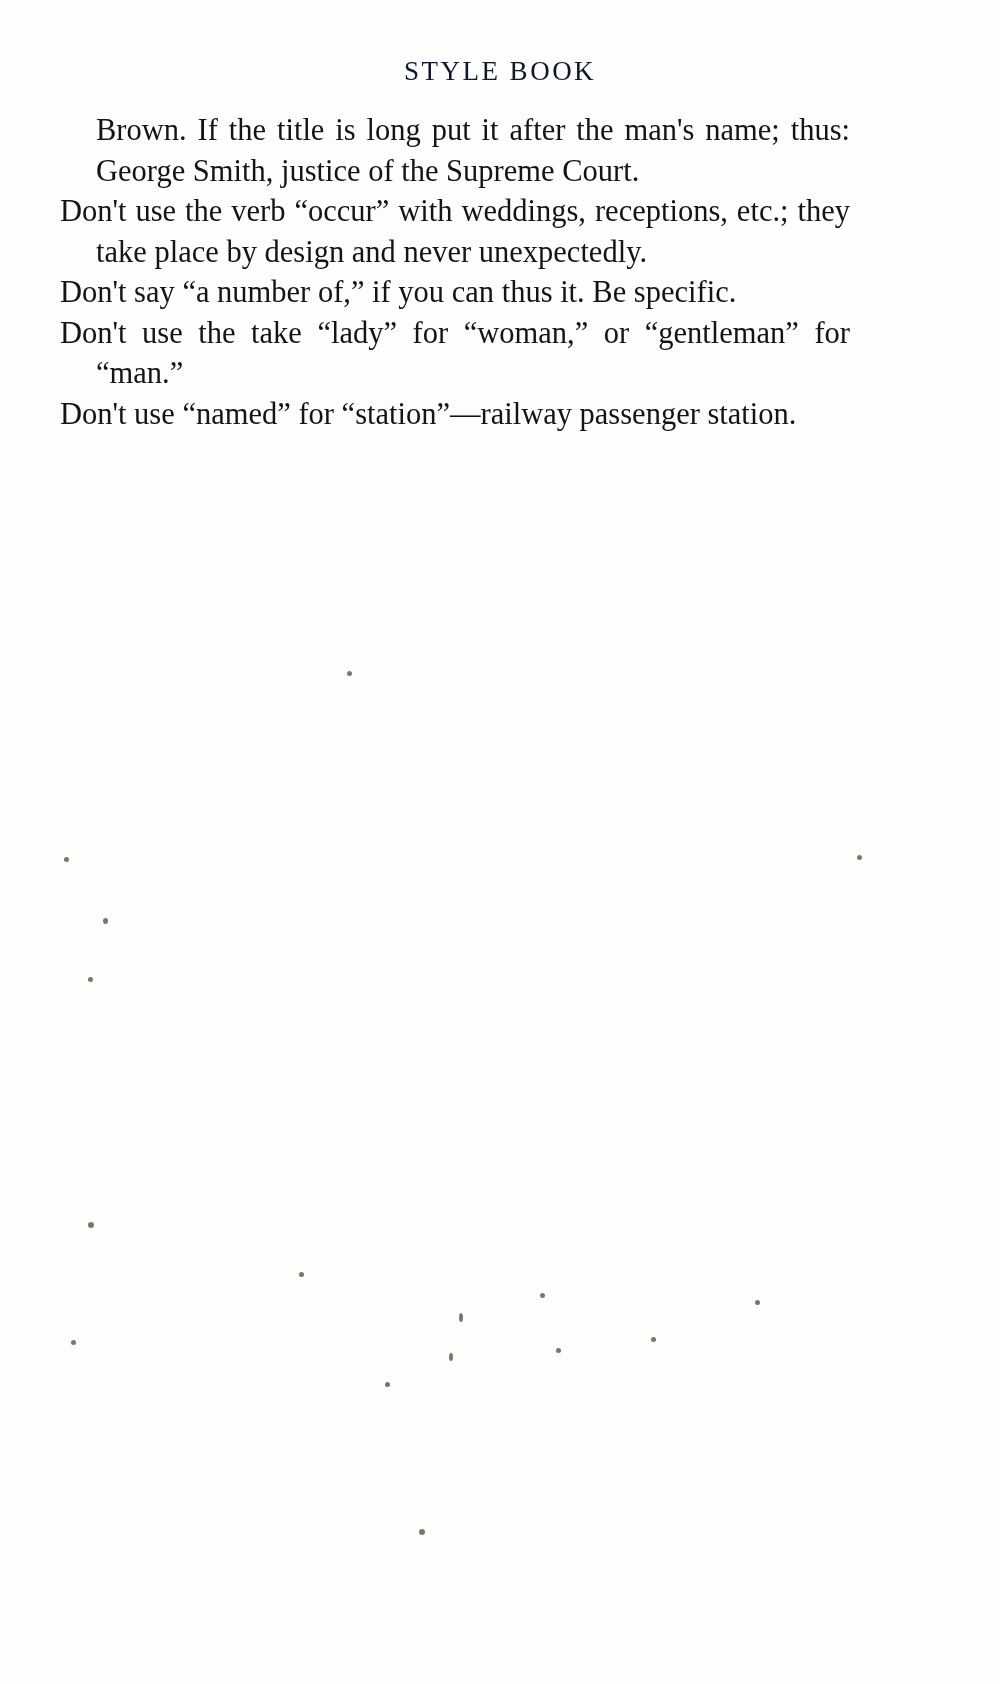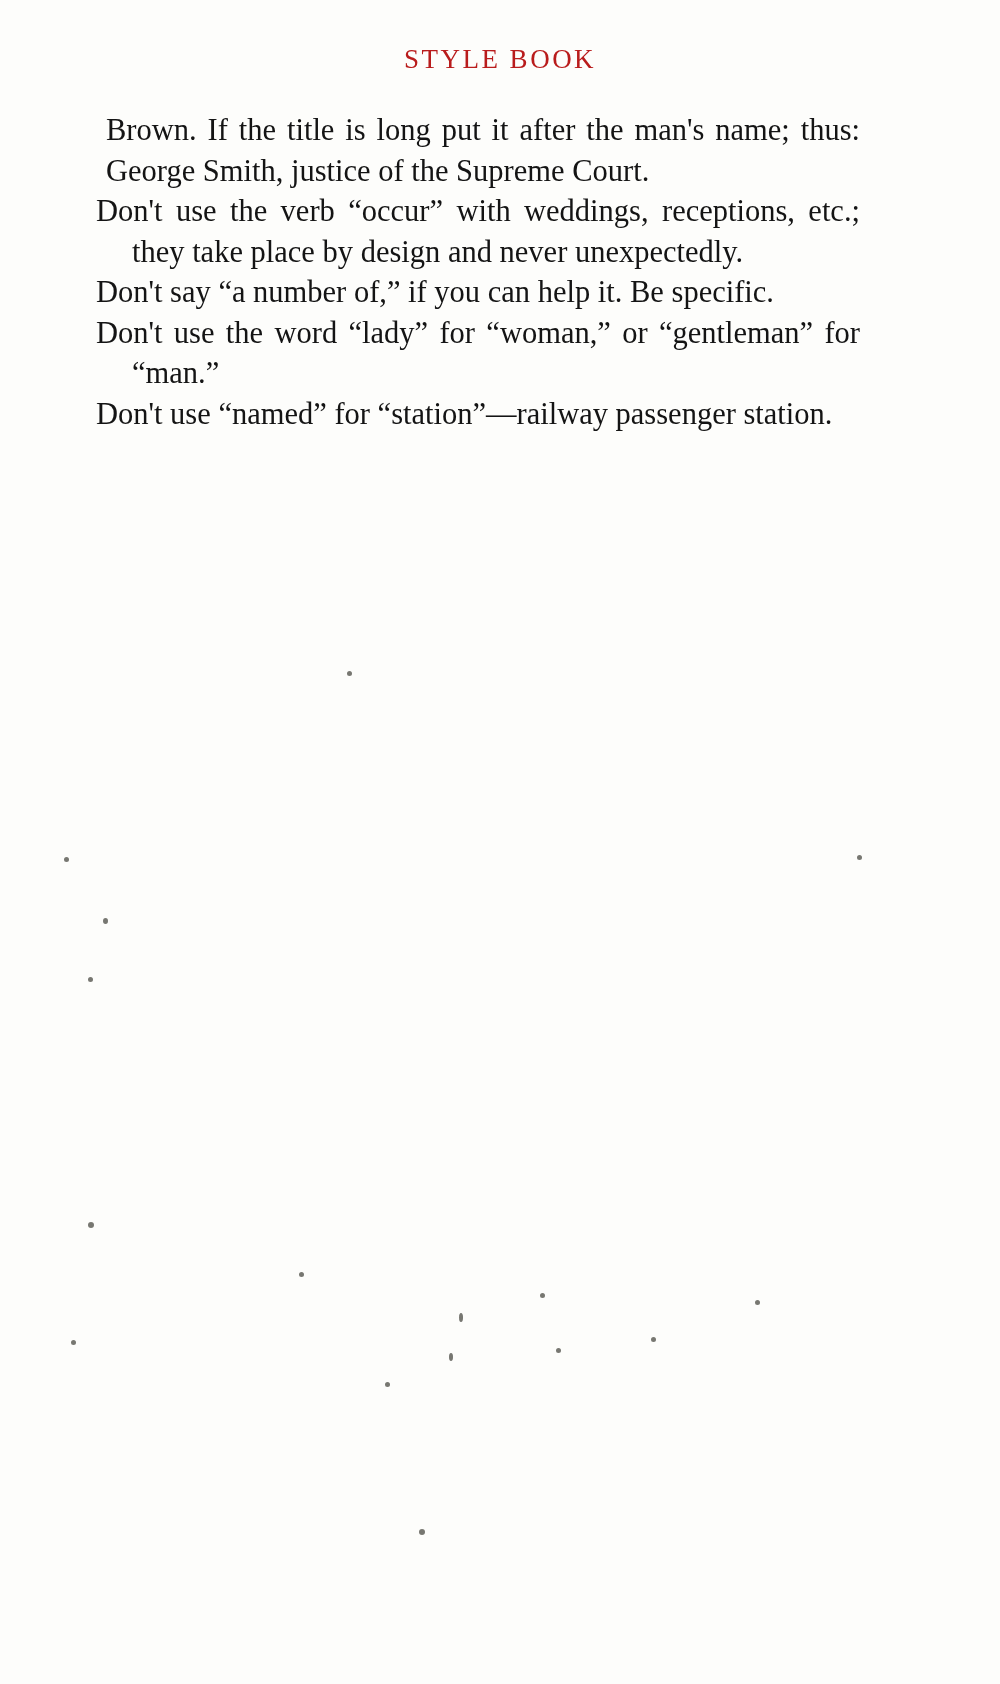--- a/index.html
+++ b/index.html
@@ -15,47 +15,46 @@
     color: #111111;
     overflow: hidden;
   }
   .page {
     position: absolute;
     inset: 0;
     background: #fdfdfb;
   }
   .running-head {
     position: absolute;
-    top: 44px;
+    top: 56px;
     left: 0;
     width: 100%;
     text-align: center;
     font-size: 27px;
     letter-spacing: 2.5px;
     font-family: "Liberation Serif", serif;
-    color: #b91c1c;
+    color: #0f172a;
   }
   .body-text {
     position: absolute;
     top: 110px;
-    left: 70px;
+    left: 60px;
     width: 790px;
   }
   .para {
     font-size: 30.5px;
     line-height: 40.5px;
     text-align: justify;
     text-justify: inter-word;
     color: #141414;
     margin: 0 0 0 0;
   }
   .para.hanging {
     padding-left: 36px;
     text-indent: -36px;
-    margin-left: 26px;
   }
   .para.cont {
     padding-left: 36px;
     text-indent: 0;
   }
   .speck {
     position: absolute;
     background: #4a4a43;
     border-radius: 50%;
     opacity: .75;
@@ -67,23 +66,23 @@
 <div class="page">
 
   <div class="running-head">STYLE  BOOK</div>
 
   <div class="body-text">
 
     <p class="para cont">Brown.   If the title is long put it after the man's name; thus: George Smith, justice of the Supreme Court.</p>
 
     <p class="para hanging">Don't use the verb “occur” with weddings, receptions, etc.; they take place by design and never unexpectedly.</p>
 
-    <p class="para hanging">Don't say “a number of,” if you can help it.   Be specific.</p>
+    <p class="para hanging">Don't say “a number of,” if you can thus it.   Be specific.</p>
 
-    <p class="para hanging">Don't use the word “lady” for “woman,” or “gentleman” for “man.”</p>
+    <p class="para hanging">Don't use the take “lady” for “woman,” or “gentleman” for “man.”</p>
 
 
     <p class="para hanging">Don't use “named” for “station”—railway passenger station.</p>
 
   </div>
 
   <div id="speck-layer">
       <div class="speck" style="left: 347px; top: 671px; width: 5px; height: 5px;"></div>
       <div class="speck" style="left: 64px; top: 857px; width: 5px; height: 5px;"></div>
       <div class="speck" style="left: 857px; top: 855px; width: 5px; height: 5px;"></div>

